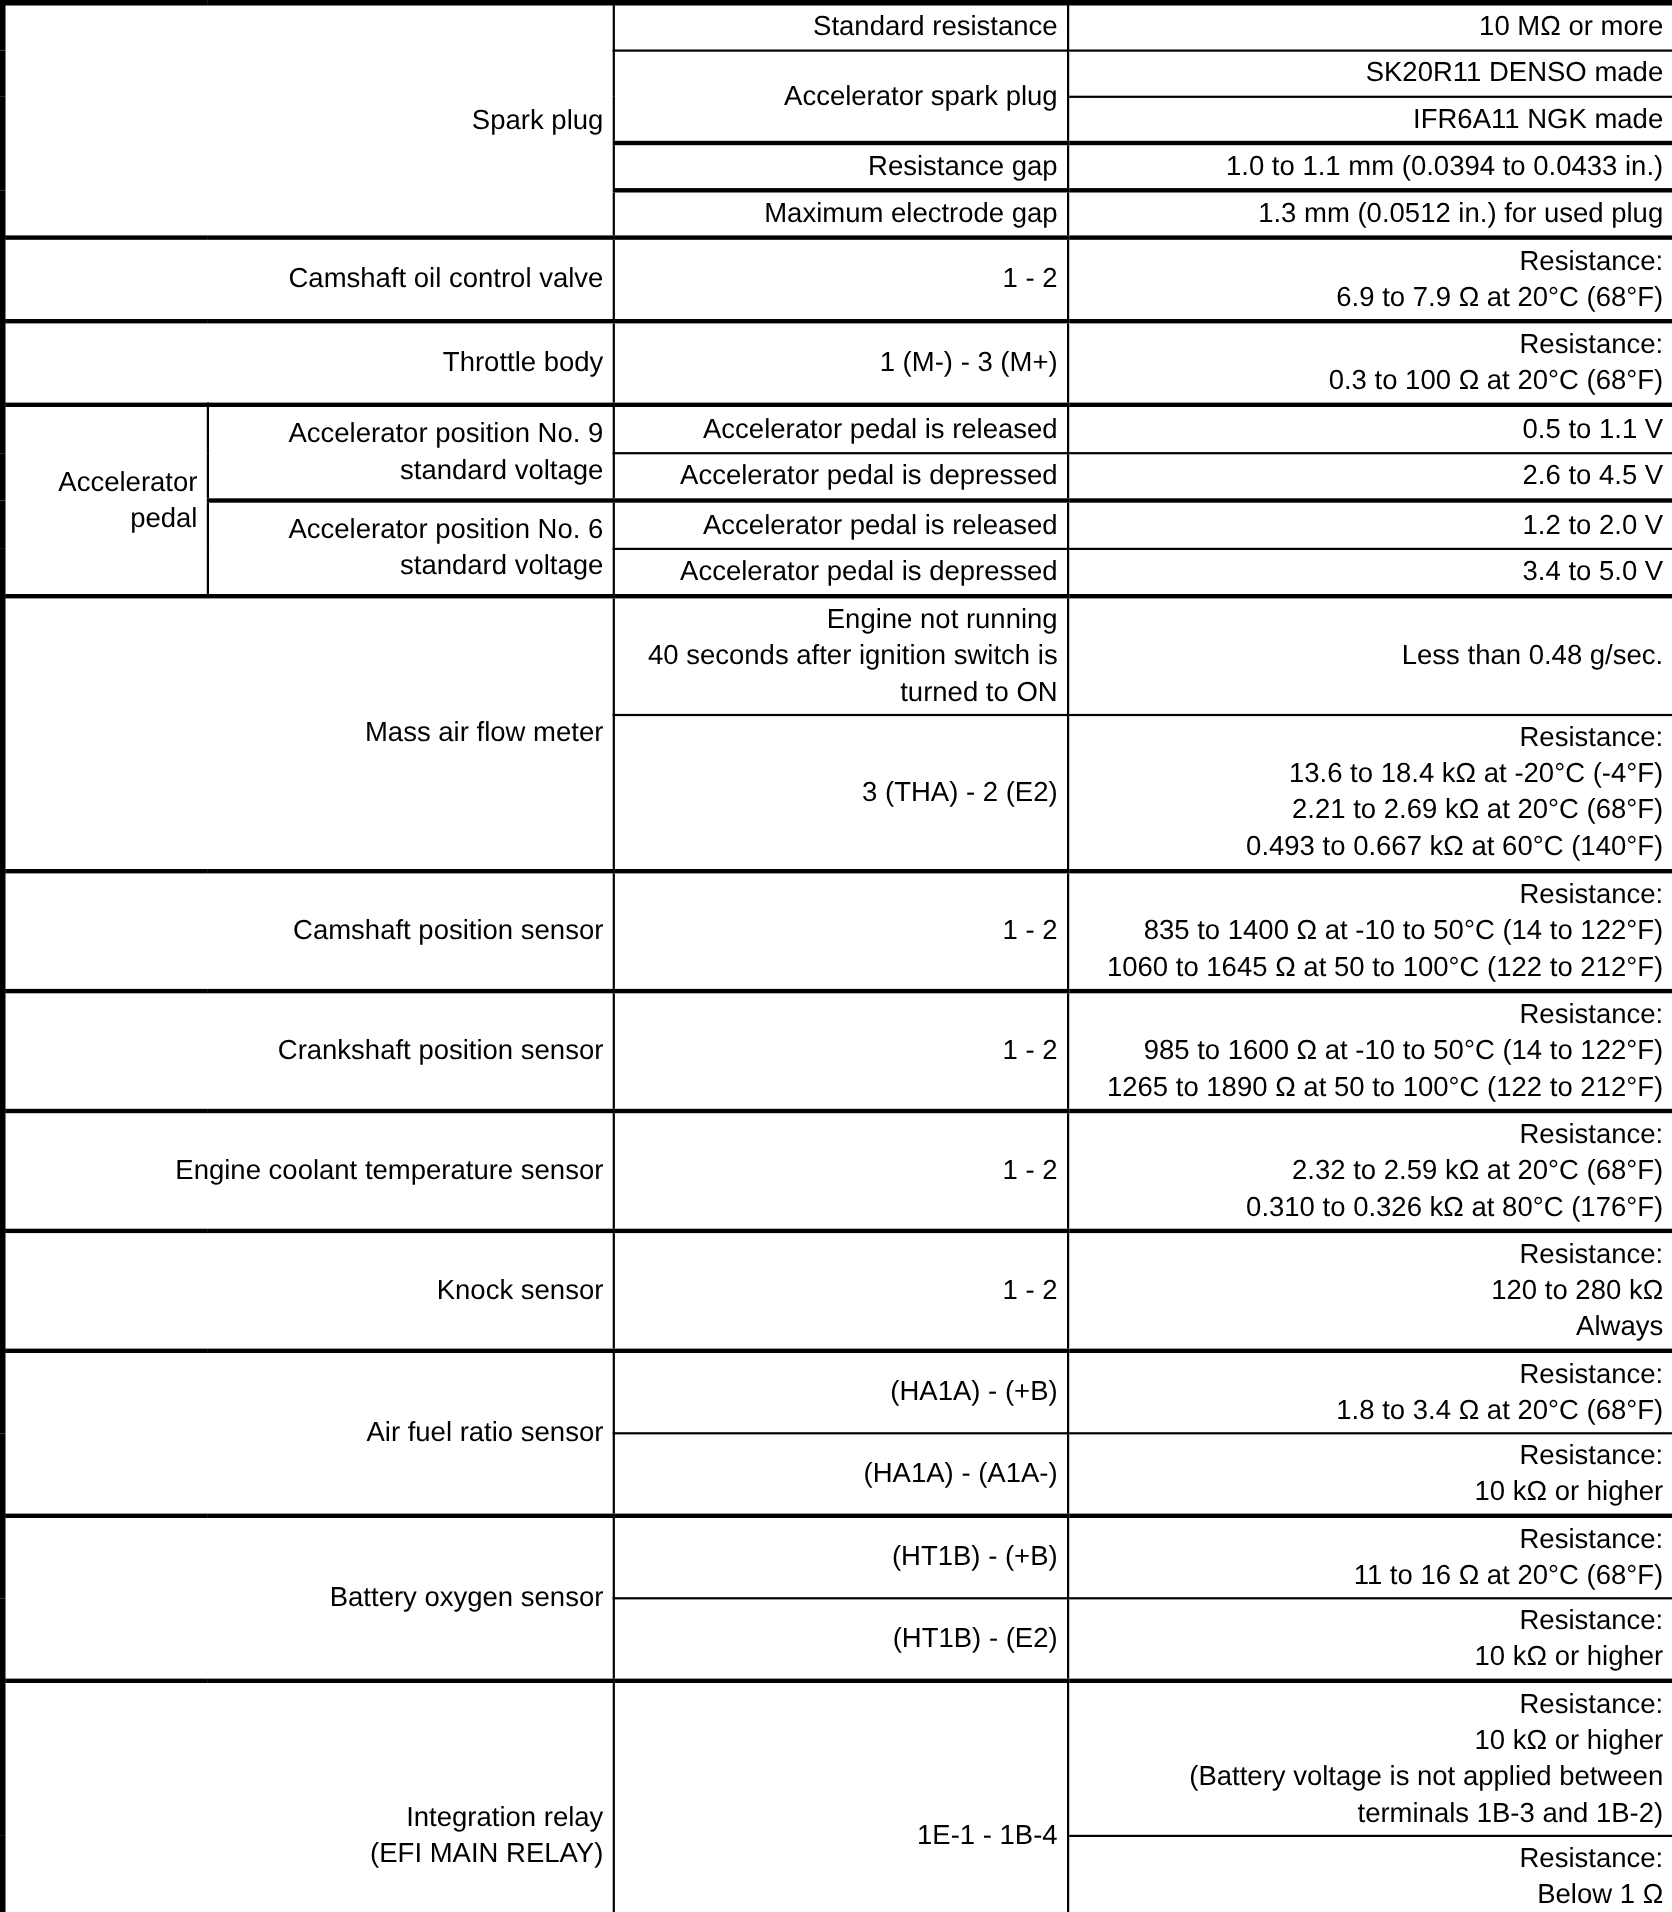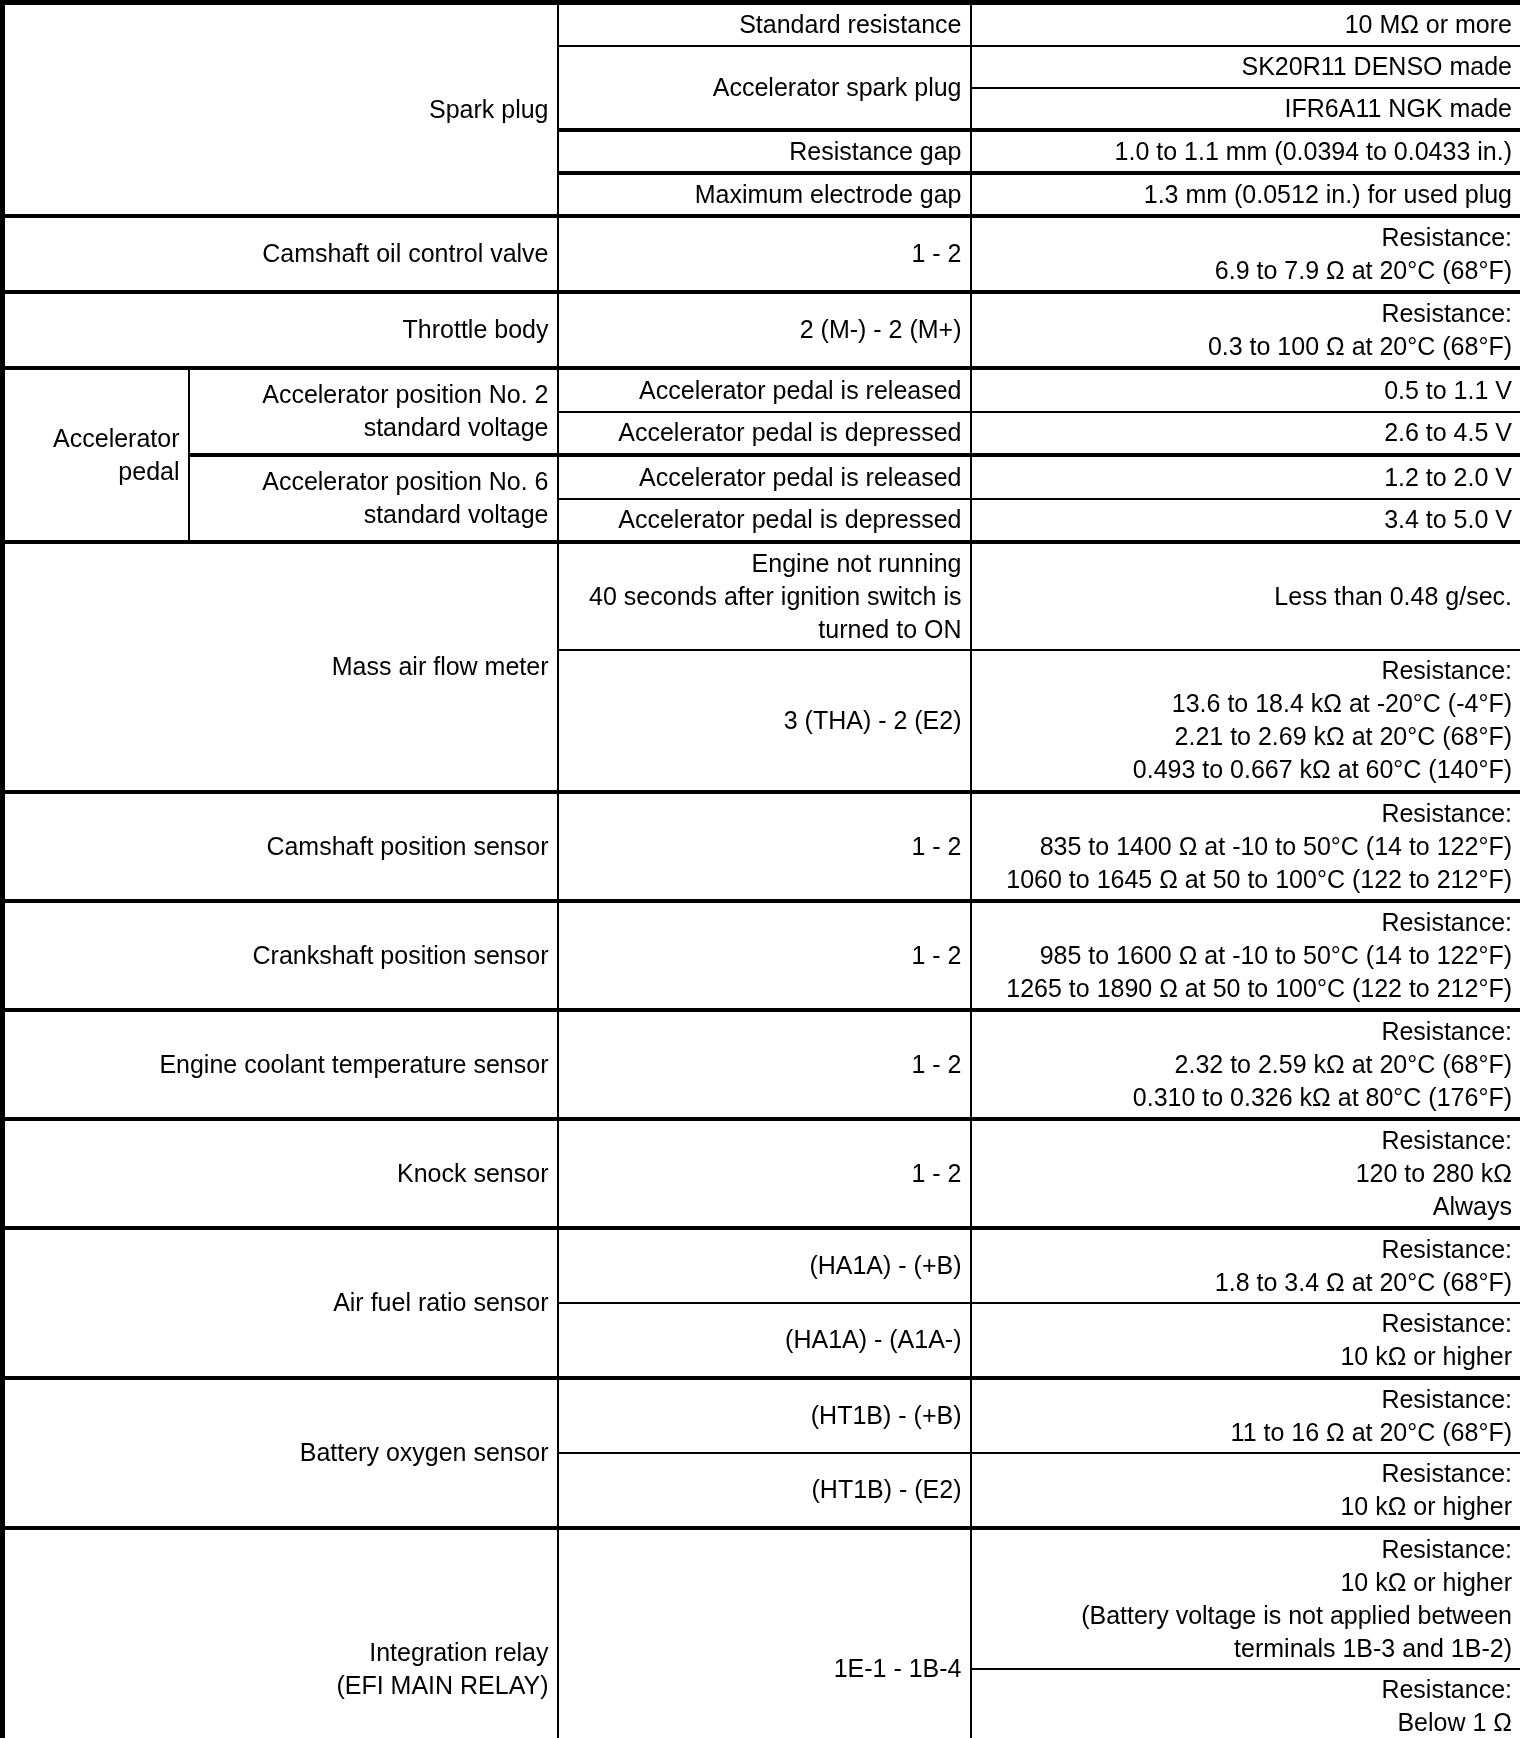--- a/index.html
+++ b/index.html
@@ -68,29 +68,29 @@
 
   <tr style="height:70px">
     <td colspan="2" class="bb">Camshaft oil control valve</td>
     <td class="bb">1 - 2</td>
     <td class="bb">Resistance:
 6.9 to 7.9 Ω at 20°C (68°F)</td>
   </tr>
 
   <tr style="height:72px">
     <td colspan="2" class="bb">Throttle body</td>
-    <td class="bb">2 (M-) - 2 (M+)</td>
+    <td class="bb">1 (M-) - 3 (M+)</td>
     <td class="bb">Resistance:
 0.3 to 100 Ω at 20°C (68°F)</td>
   </tr>
 
   <tr style="height:44px">
     <td rowspan="4" class="bb">Accelerator
 pedal</td>
-    <td rowspan="2" class="bb">Accelerator position No. 2
+    <td rowspan="2" class="bb">Accelerator position No. 9
 standard voltage</td>
     <td>Accelerator pedal is released</td>
     <td>0.5 to 1.1 V</td>
   </tr>
   <tr style="height:43px">
     <td class="bb">Accelerator pedal is depressed</td>
     <td class="bb">2.6 to 4.5 V</td>
   </tr>
   <tr style="height:44px">
     <td rowspan="2" class="bb">Accelerator position No. 6

